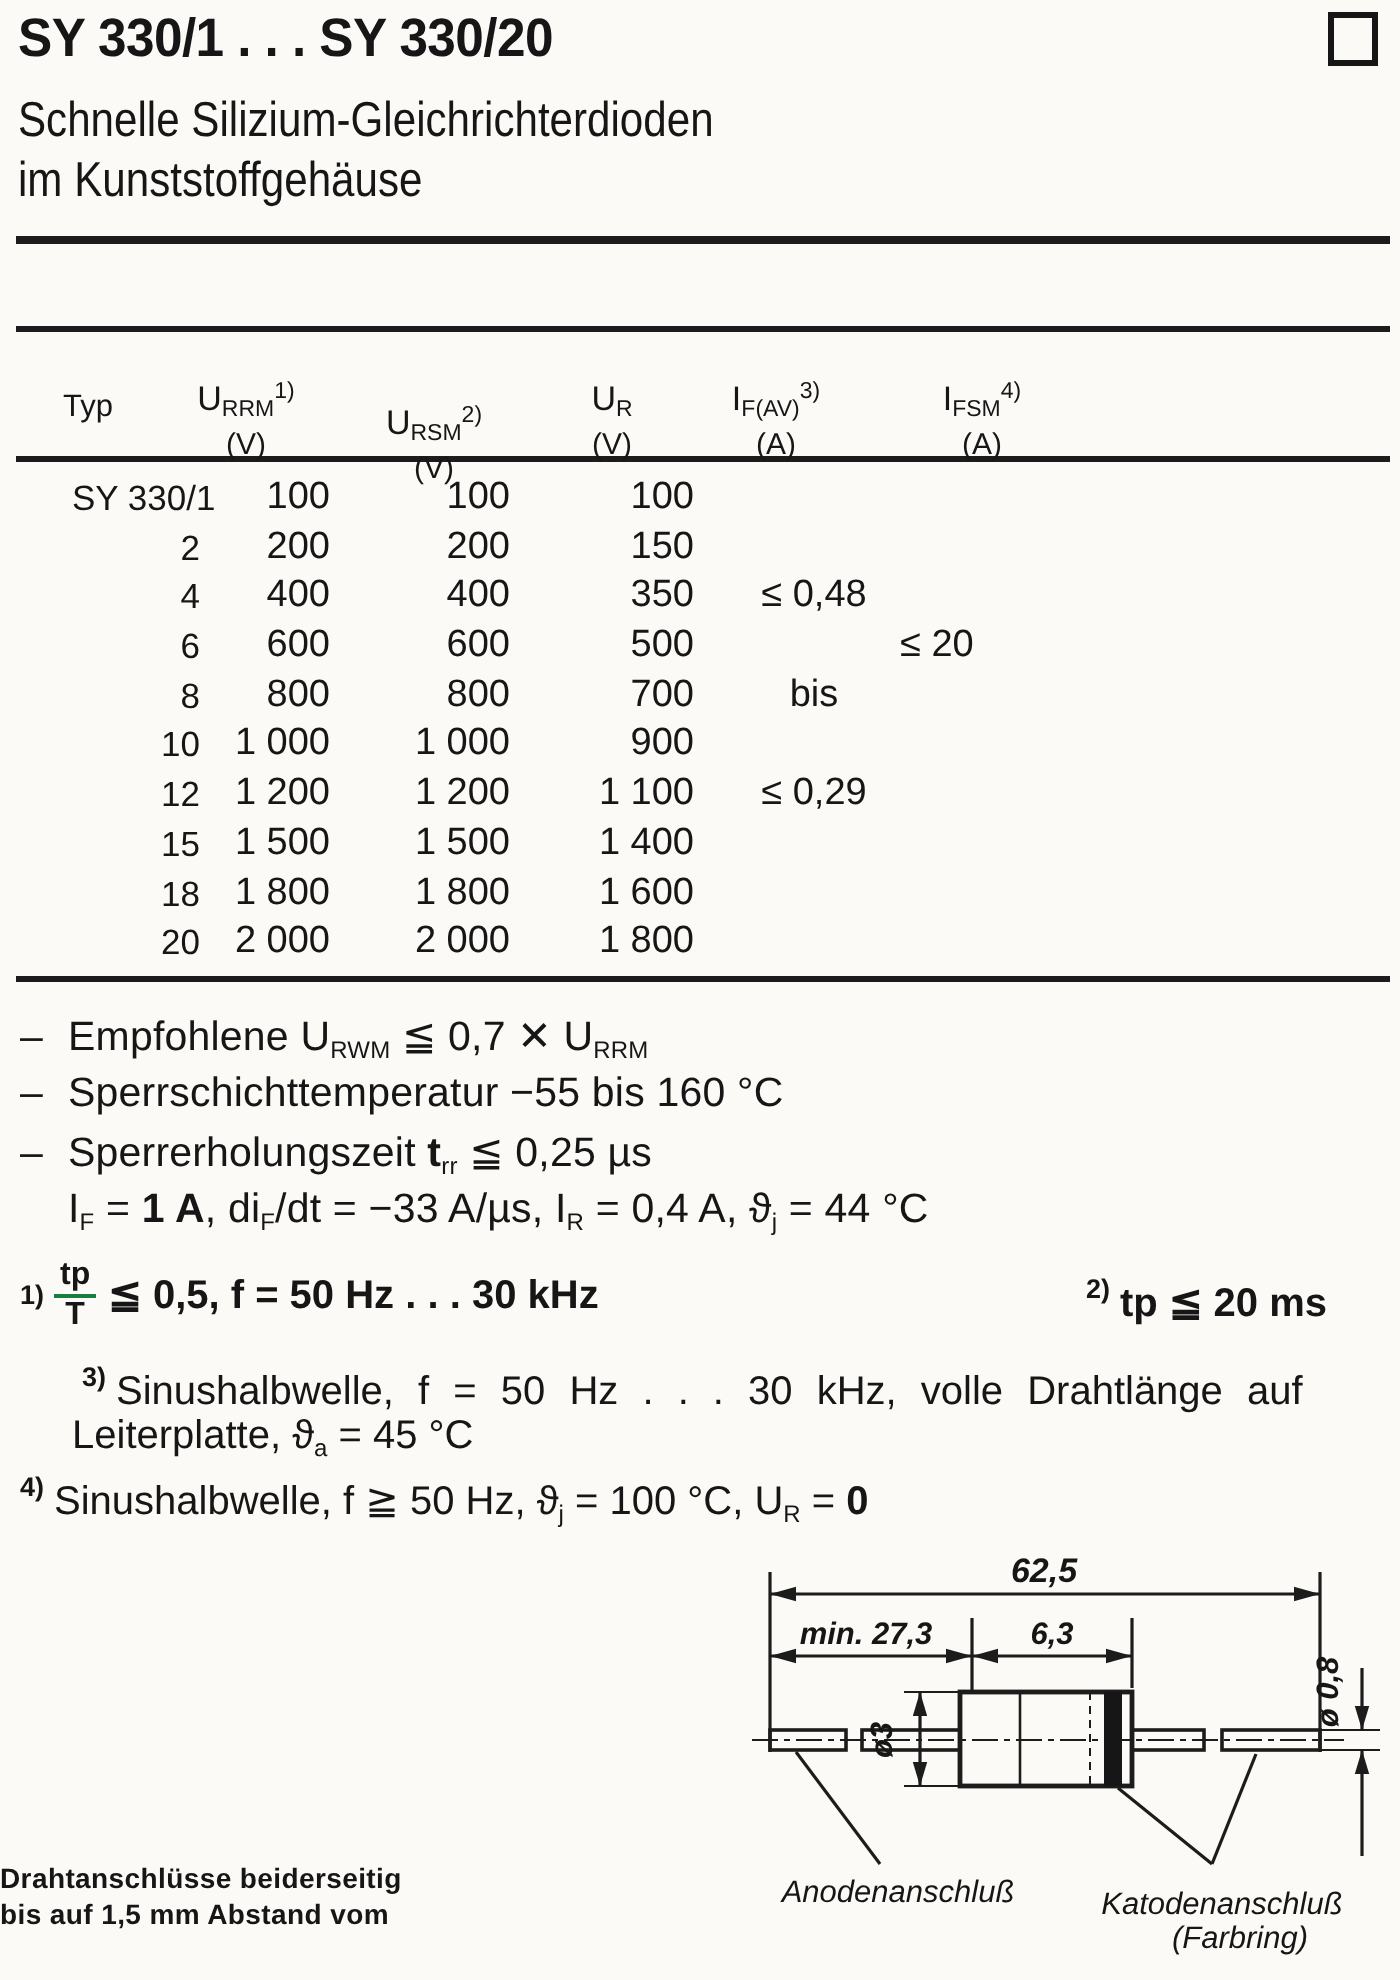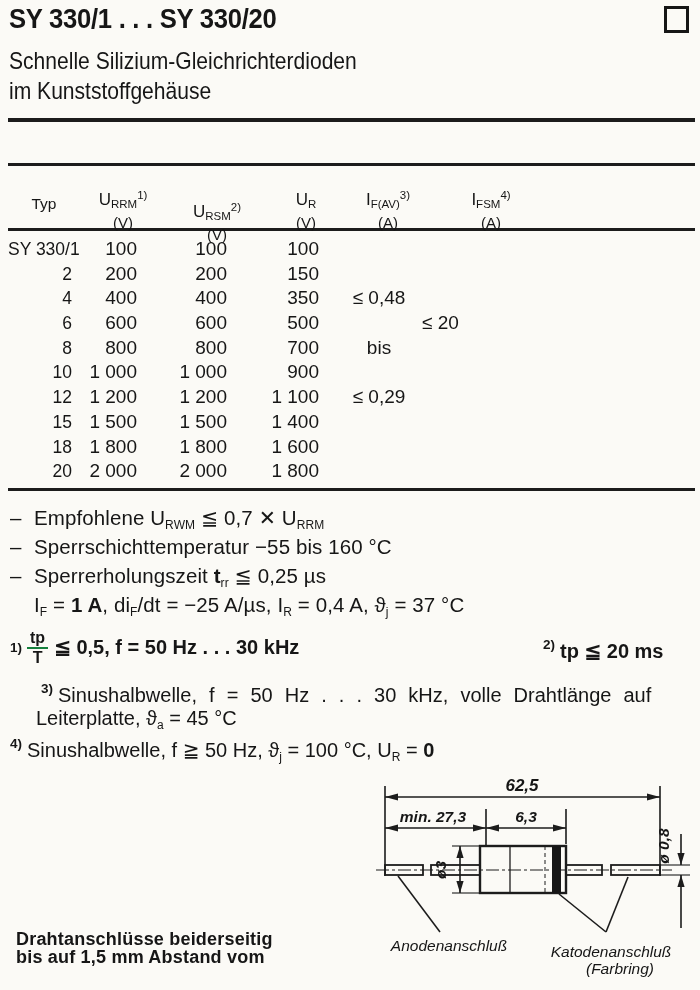--- a/index.html
+++ b/index.html
@@ -28,40 +28,40 @@
 
   
   .th{top:189px;transform:translateX(-50%);text-align:center;font-size:17px;line-height:22px;white-space:nowrap;}
   .th sub{font-size:11.5px;vertical-align:-3px;}
   .th sup{font-size:11.5px;vertical-align:6px;}
   .th .unit{font-size:15px;line-height:20px;margin-top:2px;}
   .th-typ{font-size:15.5px;padding-top:4px;}
 
   .tbody{left:8px;top:237px;width:534px;font-size:19px;}
   .row{display:grid;grid-template-columns:70px 66px 90px 92px 96px 110px;
-       height:24.7px;line-height:24.7px;align-items:center;}
+       height:24.7px;line-height:24.7px;align-items:center;margin-left:28px;}
   .row > span{display:block;}
   .row > :nth-child(1){text-align:right;padding-right:6px;font-size:17.5px;white-space:nowrap;}
   .row > :nth-child(2){text-align:right;padding-right:7px;}
   .row > :nth-child(3){text-align:right;padding-right:7px;}
   .row > :nth-child(4){text-align:right;padding-right:7px;}
   .row > :nth-child(5){text-align:center;padding-left:10px;white-space:nowrap;}
   .row > :nth-child(6){white-space:nowrap;}
 
   .note{left:10px;font-size:20.5px;white-space:nowrap;letter-spacing:.1px;}
   .note .dash{display:inline-block;width:24px;}
   .fn{font-size:20px;white-space:nowrap;}
   .fnm{font-size:13.5px;vertical-align:9px;margin-right:5px;font-weight:700;}
   .frac{display:inline-flex;flex-direction:column;text-align:center;
         font-size:16px;line-height:17px;font-weight:700;vertical-align:middle;margin-right:6px;}
   .frac > :first-child{border-bottom:2px solid #15803d;padding:0 3px 1px 3px;}
   .fn1wrap{display:flex;align-items:center;}
   .fn3-l1{word-spacing:6.5px;margin-left:31px;}
 
-  .caption{left:16px;top:930px;font-size:18px;line-height:18.4px;font-weight:700;letter-spacing:.2px;white-space:nowrap;}
+  .caption{left:0;top:930px;font-size:14px;line-height:18.4px;font-weight:700;letter-spacing:.2px;white-space:nowrap;}
 
   svg text{fill:#161616;}
   .dimtxt{font-style:italic;font-weight:700;font-size:17px;}
   .dimtxt-s{font-style:italic;font-weight:700;font-size:15.5px;}
   .lbl{font-style:italic;font-size:15.5px;}
 </style>
 </head>
 <body>
 
 <div class="abs title">SY 330/1 . . . SY 330/20</div>
@@ -180,21 +180,21 @@
       <span>2 000</span>
       <span>1 800</span>
       <span></span>
       <span></span>
   </div>
 </div>
 
 <div class="abs note" style="top:506px;"><span class="dash">–</span><span><span>Empfohlene U</span><sub>RWM</sub><span> ≦ 0,7 ✕ U</span><sub>RRM</sub></span></div>
 <div class="abs note" style="top:535px;"><span class="dash">–</span><span><span>Sperrschichttemperatur −55 bis 160 °C</span></span></div>
 <div class="abs note" style="top:564px;"><span class="dash">–</span><span><span>Sperrerholungszeit </span><span class="b">t</span><sub>rr</sub><span> ≦ 0,25 µs</span></span></div>
-<div class="abs note" style="top:593px;left:34px;"><span><span>I</span><sub>F</sub><span> = </span><span class="b">1 A</span><span>, di</span><sub>F</sub><span>/dt = −25 A/µs, I</span><sub>R</sub><span> = 0,4 A, ϑ</span><sub>j</sub><span> = 37 °C</span></span></div>
+<div class="abs note" style="top:593px;left:34px;"><span><span>I</span><sub>F</sub><span> = </span><span class="b">1 A</span><span>, di</span><sub>F</sub><span>/dt = −33 A/µs, I</span><sub>R</sub><span> = 0,4 A, ϑ</span><sub>j</sub><span> = 44 °C</span></span></div>
 
 <div class="abs fn fn1wrap" style="left:10px;top:627px;height:40px;">
   <span class="fnm">1)</span>
   <span class="frac">
     <span>tp</span>
     <span>T</span>
   </span>
   <span><span class="b"> ≦ 0,5, f = 50 Hz . . . 30 kHz</span></span>
 </div>
 <div class="abs fn" style="left:543px;top:637px;">

